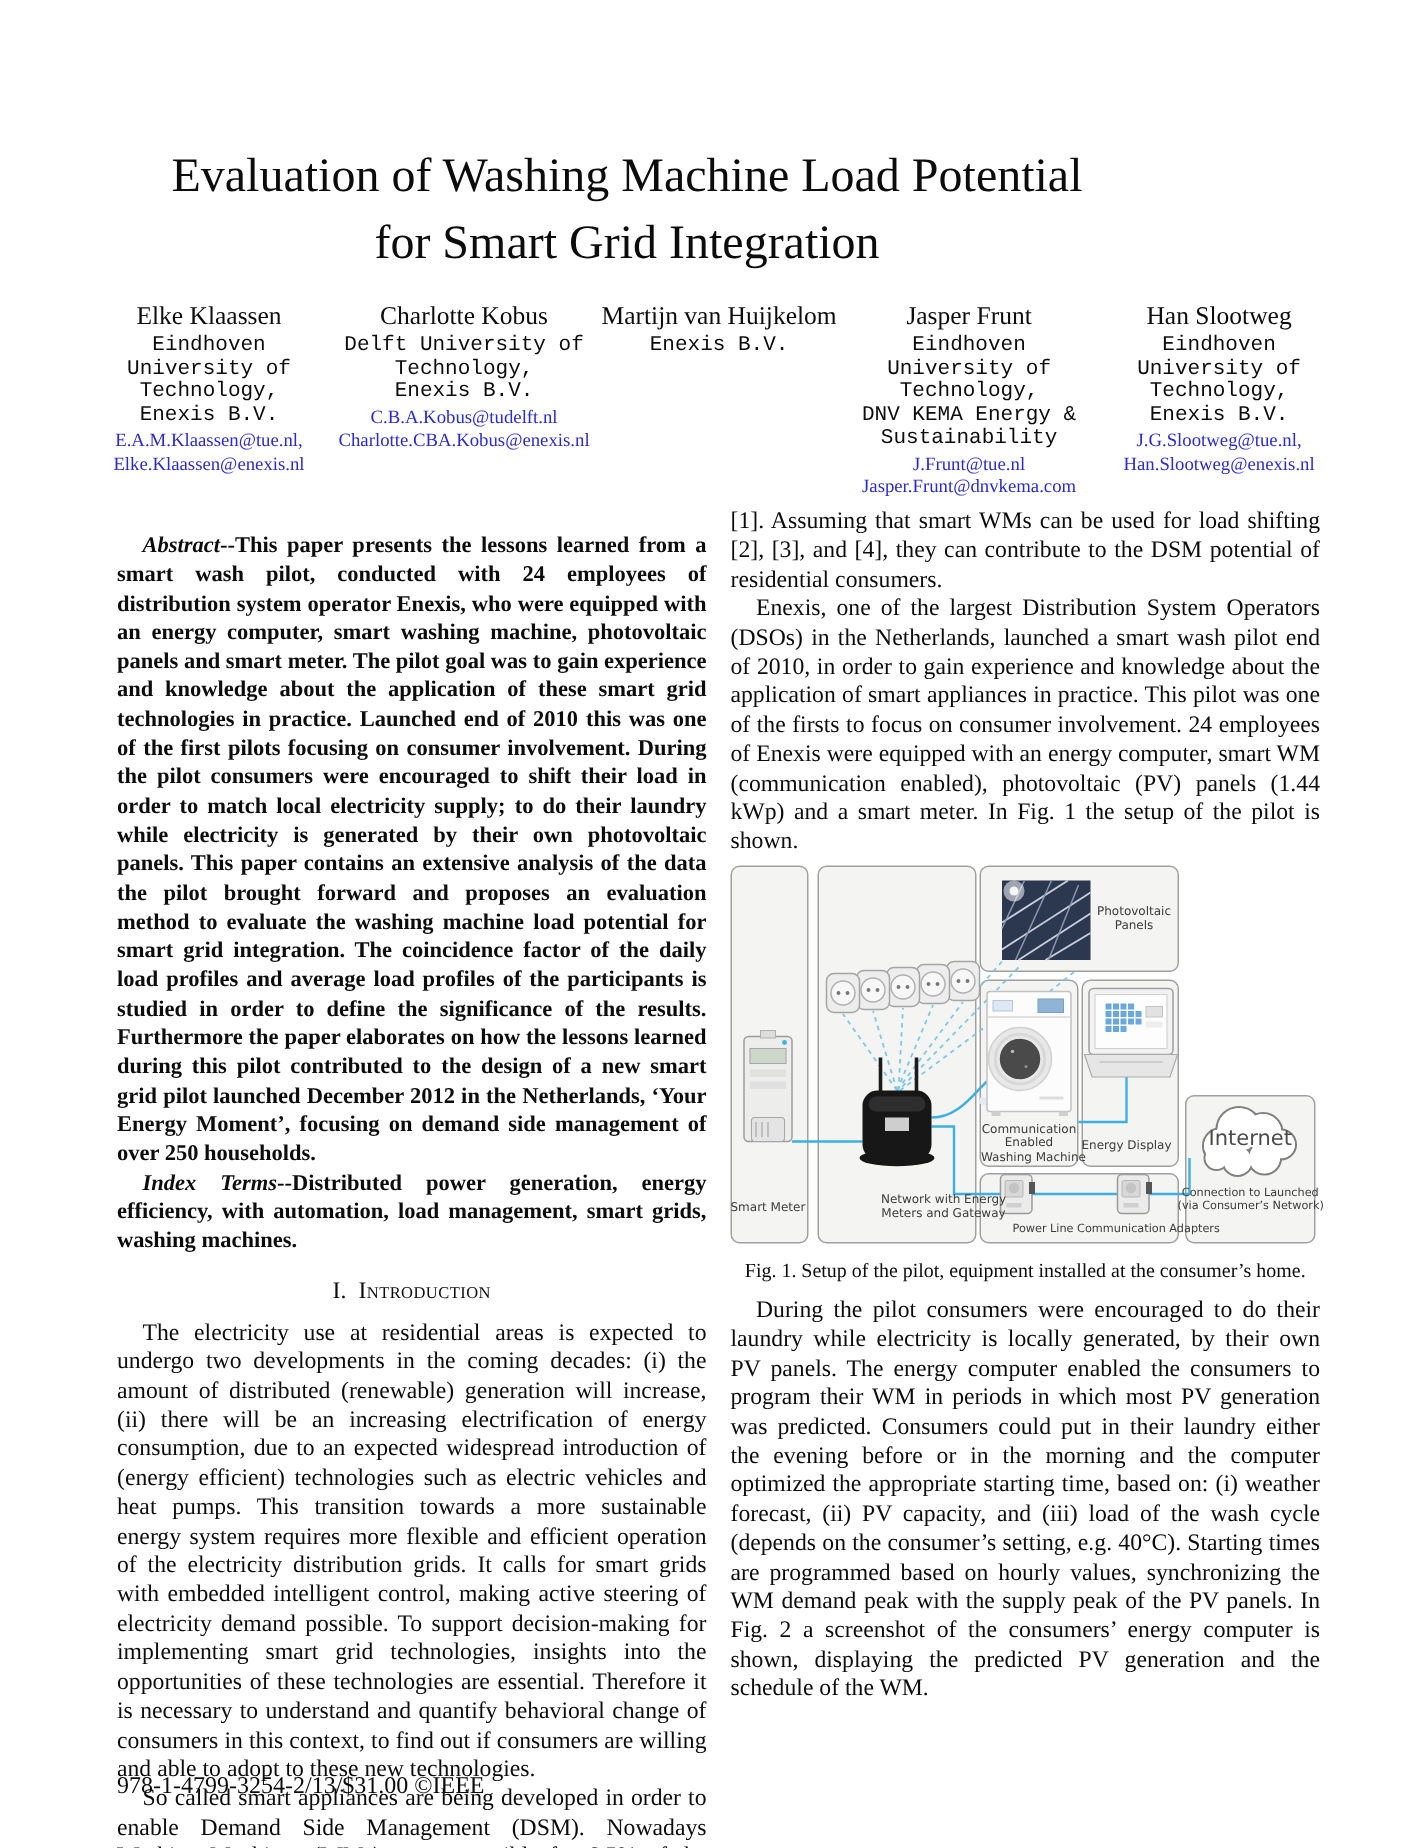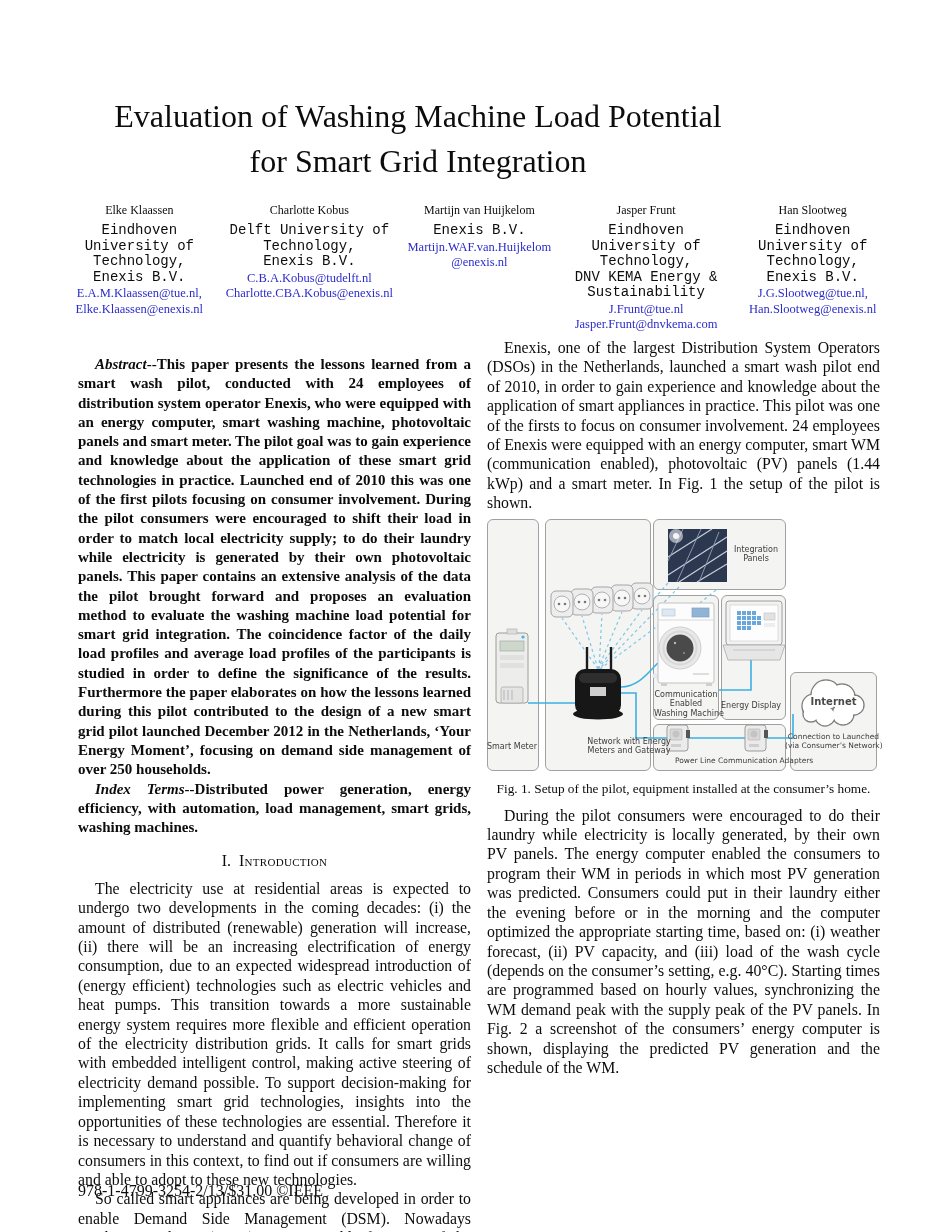--- a/index.html
+++ b/index.html
@@ -6,42 +6,42 @@
   body{
     width:952px;height:1232px;position:relative;background:#ffffff;
     font-family:"Liberation Serif",serif;color:#0c0c0c;overflow:hidden;
   }
   .title{
     position:absolute;top:94px;left:0;width:836px;margin:0;
     text-align:center;font-size:32px;font-weight:400;line-height:45px;
   }
   .authors{position:absolute;top:201px;left:56px;width:840px;display:flex;}
   .author{flex:1 1 0;text-align:center;padding:0 3px;}
-  .a-name{font-size:12px;line-height:19px;margin-bottom:3px;}
+  .a-name{font-size:17px;line-height:19px;margin-bottom:3px;}
   .a-aff div{font-size:14px;line-height:15.5px;font-family:Liberation Mono, monospace;}
   .a-email{margin-top:1px;}
   .a-email div{font-size:12.5px;line-height:15.5px;color:#2b2bcc;white-space:nowrap;}
   .cols{position:absolute;top:338px;left:78px;width:802px;display:flex;gap:16px;}
   .col{width:393px;text-align:justify;font-size:15.8px;line-height:19.4px;}
   .col-left{padding-top:17px;}
   .col p{margin:0;text-indent:17px;}
   .col p.noindent{text-indent:0;}
   .abs{font-weight:bold;font-size:15px;line-height:19.3px;}
   .abs .ital{font-style:italic;}
   .idx{margin-top:6px;}
   .sec{font-size:15.8px;font-weight:400;text-align:center;margin:14px 0 8px 0;}
   .sec .num{margin-right:8px;}
   .sec .sc{font-variant:small-caps;letter-spacing:0.3px;}
   .figure{position:relative;width:390px;height:258px;margin:4px 0 0 0;}
   .panel{position:absolute;background:#f4f4f2;border:1px solid #a0a0a0;border-radius:6px;box-sizing:border-box;}
   .figure svg{position:absolute;left:0;top:0;}
   .flabel{position:absolute;font-family:"DejaVu Sans",sans-serif;font-size:8px;line-height:9.5px;color:#3c3c3c;text-align:center;}
   .flabel div{white-space:nowrap;}
   .flabel.small{font-size:7.5px;line-height:9px;}
-  .flabel.big{font-size:10px;color:#4a4a4a;font-weight:bold;}
+  .flabel.big{font-size:14px;color:#4a4a4a;}
   .caption{font-size:13.3px;line-height:16px;text-align:center;margin:6px 0 9px 0;text-indent:0;}
   .footer{position:absolute;left:78px;top:1182px;font-size:16px;}
 </style>
 </head>
 <body>
 
 <h1 class="title"><span>Evaluation of Washing Machine Load Potential</span><br><span>for Smart Grid Integration</span></h1>
 
 <div class="authors">
   <div class="author">
@@ -65,24 +65,20 @@
       </div>
     <div class="a-email">
         <div>C.B.A.Kobus@tudelft.nl</div>
         <div>Charlotte.CBA.Kobus@enexis.nl</div>
       </div>
   </div>
   <div class="author">
     <div class="a-name">Martijn van Huijkelom</div>
     <div class="a-aff">
         <div>Enexis B.V.</div>
-      </div>
-    <div class="a-email">
-        <div>Martijn.WAF.van.Huijkelom</div>
-        <div>@enexis.nl</div>
       </div>
   </div>
   <div class="author">
     <div class="a-name">Jasper Frunt</div>
     <div class="a-aff">
         <div>Eindhoven University of</div>
         <div>Technology,</div>
         <div>DNV KEMA Energy &amp;</div>
         <div>Sustainability</div>
       </div>
@@ -108,20 +104,21 @@
 <div class="cols">
   <div class="col col-left">
     <p class="abs"><span class="ital">Abstract</span><span>--This paper presents the lessons learned from a smart wash pilot, conducted with 24 employees of distribution system operator Enexis, who were equipped with an energy computer, smart washing machine, photovoltaic panels and smart meter. The pilot goal was to gain experience and knowledge about the application of these smart grid technologies in practice. Launched end of 2010 this was one of the first pilots focusing on consumer involvement. During the pilot consumers were encouraged to shift their load in order to match local electricity supply; to do their laundry while electricity is generated by their own photovoltaic panels. This paper contains an extensive analysis of the data the pilot brought forward and proposes an evaluation method to evaluate the washing machine load potential for smart grid integration. The coincidence factor of the daily load profiles and average load profiles of the participants is studied in order to define the significance of the results. Furthermore the paper elaborates on how the lessons learned during this pilot contributed to the design of a new smart grid pilot launched December 2012 in the Netherlands, ‘Your Energy Moment’, focusing on demand side management of over 250 households.</span></p>
     <p class="abs idx"><span class="ital">Index Terms</span><span>--Distributed power generation, energy efficiency, with automation, load management, smart grids, washing machines.</span></p>
     <h2 class="sec"><span class="num">I.</span><span class="sc">Introduction</span></h2>
     <p>The electricity use at residential areas is expected to undergo two developments in the coming decades: (i) the amount of distributed (renewable) generation will increase, (ii) there will be an increasing electrification of energy consumption, due to an expected widespread introduction of (energy efficient) technologies such as electric vehicles and heat pumps. This transition towards a more sustainable energy system requires more flexible and efficient operation of the electricity distribution grids. It calls for smart grids with embedded intelligent control, making active steering of electricity demand possible. To support decision-making for implementing smart grid technologies, insights into the opportunities of these technologies are essential. Therefore it is necessary to understand and quantify behavioral change of consumers in this context, to find out if consumers are willing and able to adopt to these new technologies.</p>
     <p>So called smart appliances are being developed in order to enable Demand Side Management (DSM). Nowadays Washing Machines (WMs) are responsible for 6.5% of the electricity consumption in European Union (EU) households</p>
   </div>
 
   <div class="col col-right">
+    <p class="noindent">[1]. Assuming that smart WMs can be used for load shifting [2], [3], and [4], they can contribute to the DSM potential of residential consumers.</p>
     <p>Enexis, one of the largest Distribution System Operators (DSOs) in the Netherlands, launched a smart wash pilot end of 2010, in order to gain experience and knowledge about the application of smart appliances in practice. This pilot was one of the firsts to focus on consumer involvement. 24 employees of Enexis were equipped with an energy computer, smart WM (communication enabled), photovoltaic (PV) panels (1.44 kWp) and a smart meter. In Fig. 1 the setup of the pilot is shown.</p>
 
     <div class="figure">
       <div class="panel" style="left:0;top:2px;width:52px;height:252px;"></div>
       <div class="panel" style="left:58px;top:2px;width:106px;height:252px;"></div>
       <div class="panel" style="left:166px;top:2px;width:133px;height:71px;"></div>
       <div class="panel" style="left:166px;top:78px;width:66px;height:125px;"></div>
       <div class="panel" style="left:234px;top:78px;width:65px;height:125px;"></div>
       <div class="panel" style="left:166px;top:207px;width:133px;height:47px;"></div>
       <div class="panel" style="left:303px;top:155px;width:87px;height:99px;"></div>
@@ -305,21 +302,21 @@
       </svg>
 
       <div class="flabel" style="left:0;top:225px;width:28px;">
           <div>Smart Meter</div>
         </div>
       <div class="flabel" style="left:58px;top:220px;width:88px;padding-left:40px;">
           <div>Network with Energy</div>
           <div>Meters and Gateway</div>
         </div>
       <div class="flabel" style="left:240px;top:28px;width:58px;">
-          <div>Integration</div>
+          <div>Photovoltaic</div>
           <div>Panels</div>
         </div>
       <div class="flabel" style="left:167px;top:173px;width:64px;">
           <div>Communication</div>
           <div>Enabled</div>
           <div>Washing Machine</div>
         </div>
       <div class="flabel" style="left:234px;top:184px;width:58px;">
           <div>Energy Display</div>
         </div>

